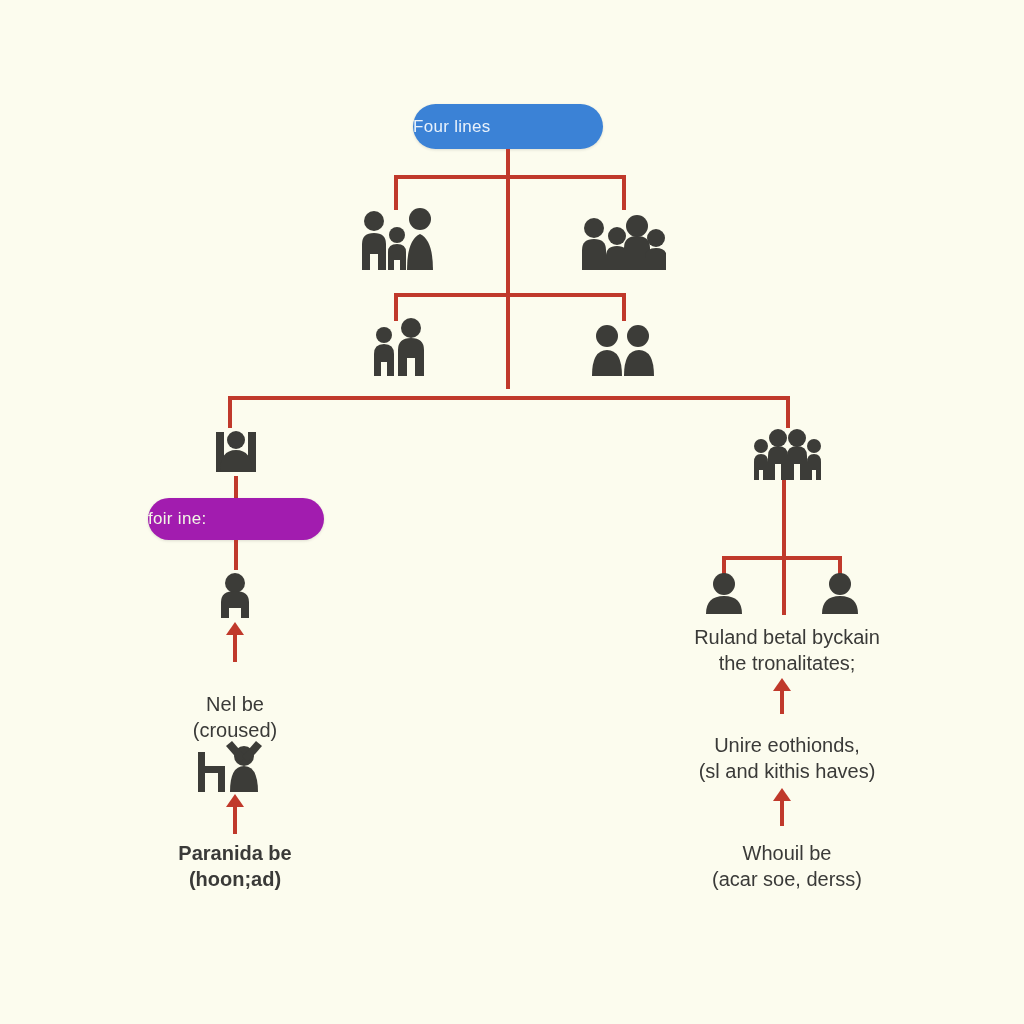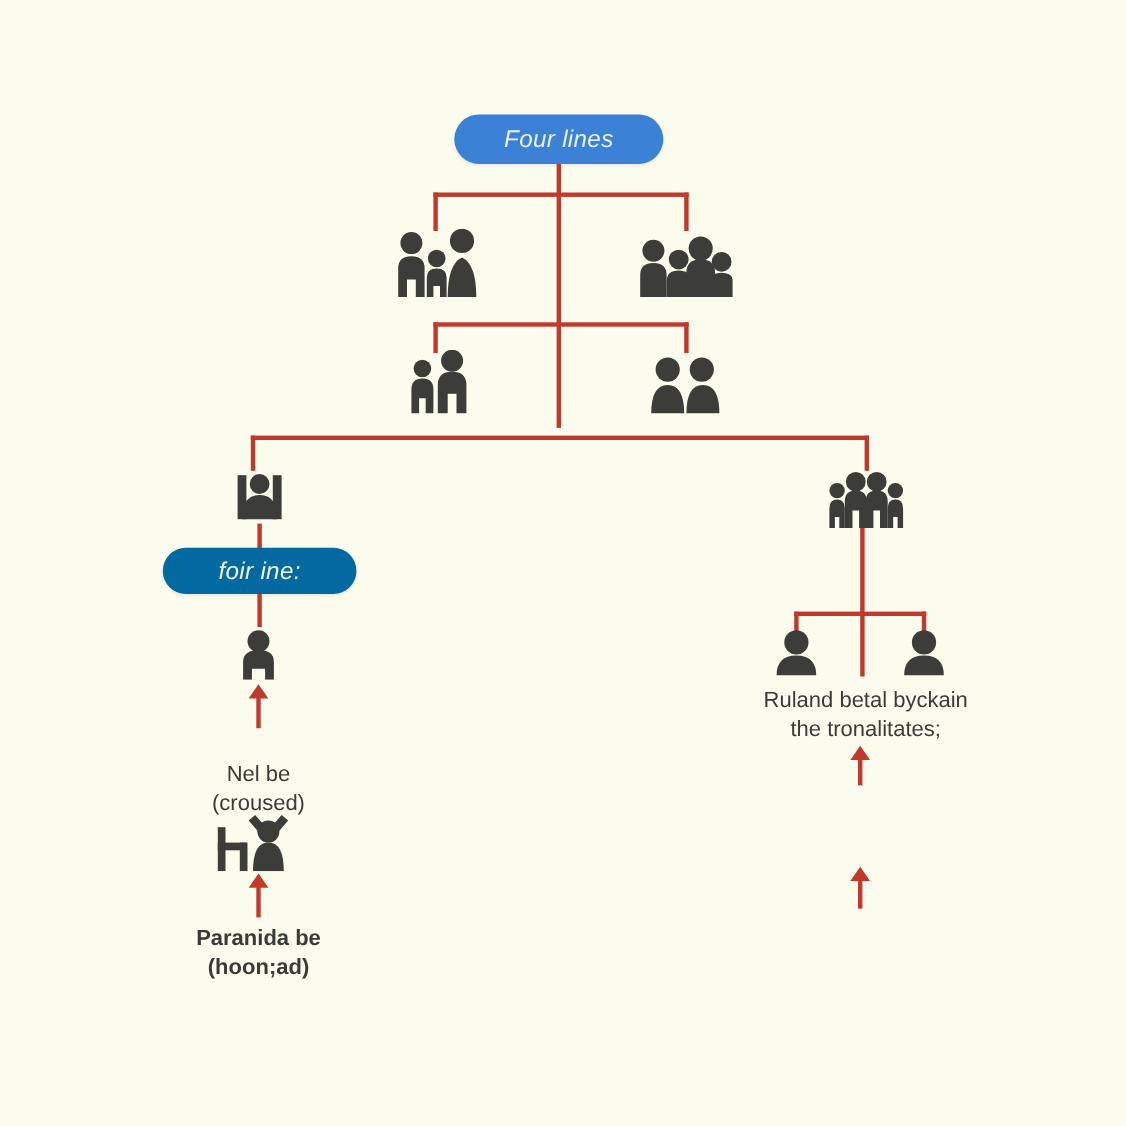--- a/index.html
+++ b/index.html
@@ -34,30 +34,29 @@
     border-left: 9px solid transparent;
     border-right: 9px solid transparent;
     border-bottom: 13px solid #c0392b;
   }
 
   
   .pill {
     position: absolute;
     display: flex;
     align-items: center;
-    justify-content: center;
+    justify-content: flex-start;
     border-radius: 40px;
     color: #eef6ff;
-    font-size: 22px;
+    font-size: 17px;
     letter-spacing: 0.3px;
     box-shadow: 0 1px 3px rgba(0,0,0,0.12);
-    font-style: italic;
   }
   .pill-blue { background: #3b82d6; color: #e8f1fb; }
-  .pill-green { background: #0369a1; color: #f2f7e6; }
+  .pill-green { background: #a21caf; color: #f2f7e6; }
 
   
   .icon {
     position: absolute;
     display: flex;
     align-items: flex-end;
     justify-content: center;
   }
   .icon svg { display: block; }
 
@@ -242,20 +241,24 @@
   </div>
 
   <div class="caption" style="left:662px; top:624px; width:250px;">Ruland betal byckain
 the tronalitates;</div>
 
   <div>
     <div class="arrow-stem" style="left:780px; top:690px; height:24px;"></div>
     <div class="arrow-head" style="left:773px; top:678px;"></div>
   </div>
 
+  <div class="caption" style="left:662px; top:732px; width:250px;">Unire eothionds,
+(sl and kithis haves)</div>
 
   <div>
     <div class="arrow-stem" style="left:780px; top:800px; height:26px;"></div>
     <div class="arrow-head" style="left:773px; top:788px;"></div>
   </div>
 
+  <div class="caption" style="left:672px; top:840px; width:230px;">Whouil be
+(acar soe, derss)</div>
 
 </div>
 
 </body></html>

